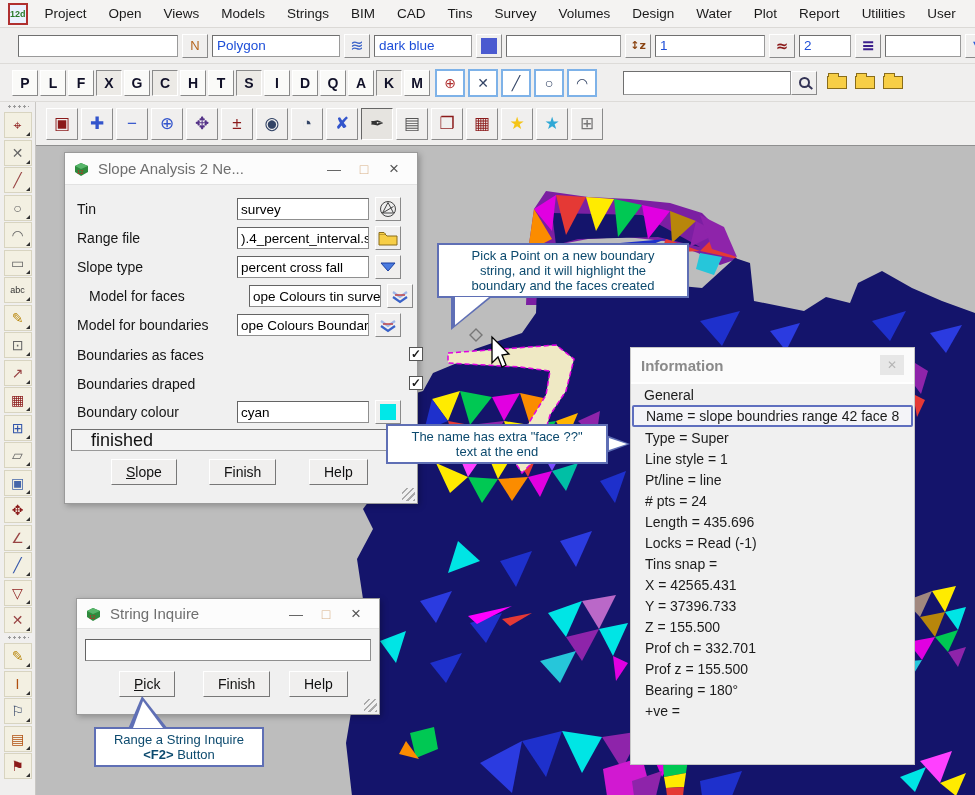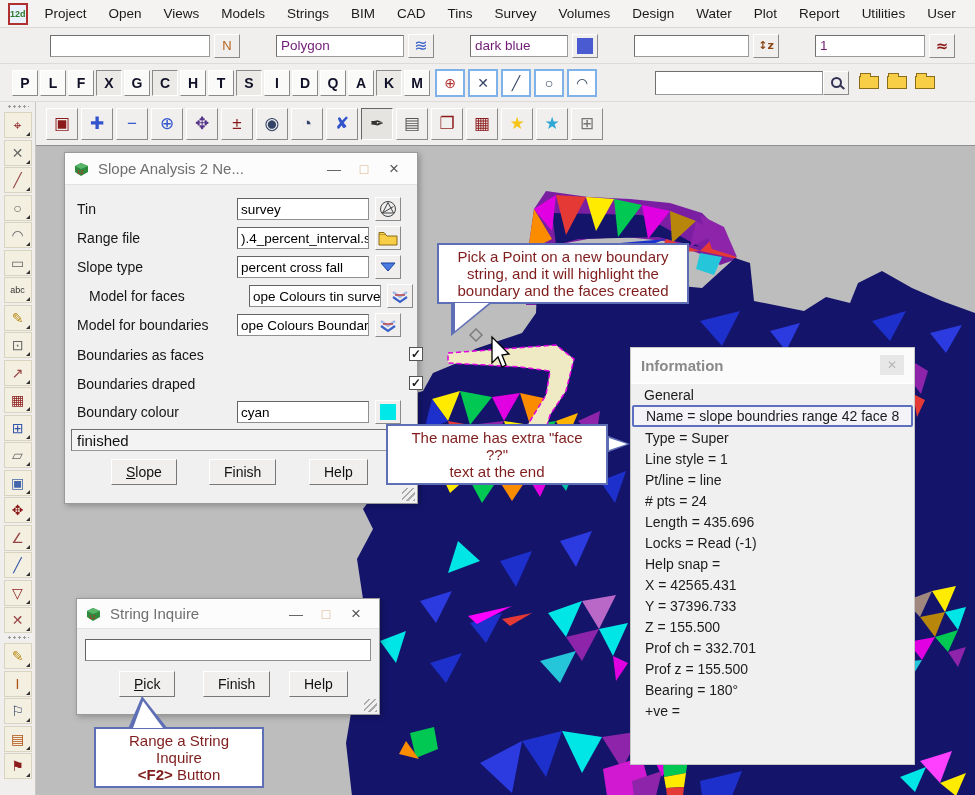--- a/index.html
+++ b/index.html
@@ -12,21 +12,21 @@
   #app-icon { width:22px; height:22px; margin:0 6px 0 8px; border:2px solid #B03030;
     background:#EAF2FF; display:flex; align-items:center; justify-content:center;
     font-size:9px; color:#2A7A2A; font-weight:bold;}
   .menu-item { padding:0 11px; font-size:13.5px; color:#1A1A1A; cursor:default; }
 
   #row2 { position:absolute; left:0; top:28px; width:975px; height:36px;
     background:#F0EFEE; border-bottom:1px solid #DDDBD8; display:flex; align-items:center; gap:4px;
     padding-left:10px; z-index:30;}
   .tb-input { height:22px; background:#fff; border:1px solid #9a9a9a;
     border-top-color:#6f6f6f; border-left-color:#6f6f6f; font-size:13.5px; padding:0 4px;
-    color:#701a75; font-family:"Liberation Sans",sans-serif;margin-left:32px;}
+    color:#1d4ed8; font-family:"Liberation Sans",sans-serif;}
   .tb-btn { height:24px; min-width:26px; background:#F0EFEE; border:1px solid;
     border-color:#FFFFFF #8A8A8A #8A8A8A #FFFFFF; display:flex; align-items:center;
     justify-content:center; font-size:13px; cursor:default; }
   .swatch { width:16px; height:16px; display:inline-block; }
   .vgrip { width:5px; height:24px; margin:0 2px;
     background-image:radial-gradient(#9a9a9a 1px, transparent 1.2px);
     background-size:5px 5px; }
 
   #row3 { position:absolute; left:0; top:64px; width:975px; height:38px;
     background:#F0EFEE; border-bottom:1px solid #DDDBD8; display:flex; align-items:center;
@@ -85,21 +85,21 @@
     border:1px solid #8f8f8f; border-top-color:#646464; border-left-color:#646464;
     font-size:13.5px; padding:0 3px; display:flex; align-items:center; white-space:nowrap; overflow:hidden;}
   .ficon { position:absolute; left:298px; width:26px; height:24px; background:#F0EFEE;
     border:1px solid; border-color:#FFFFFF #8A8A8A #8A8A8A #FFFFFF;
     display:flex; align-items:center; justify-content:center; cursor:default;}
   .chk { position:absolute; left:332px; width:14px; height:14px; background:#fff;
     border:1px solid #555; font-size:12px; line-height:12px; text-align:center;
     font-weight:bold; color:#1a1a1a; }
   .statusbar { position:absolute; left:6px; width:342px; height:22px; background:#F3F3F3;
     border:1px solid #999; border-top-color:#6f6f6f; border-left-color:#6f6f6f;
-    font-size:15px; display:flex; align-items:center; padding:0 5px; color:#111;}
+    font-size:18px; display:flex; align-items:center; padding:0 19px; color:#111;}
   .btn3d { position:absolute; height:26px; padding:0 14px; background:#F0EFEE;
     border:1px solid; border-color:#FFFFFF #777 #777 #FFFFFF; font-size:14px; color:#111;
     display:flex; align-items:center; justify-content:center; cursor:default;}
   .grip-corner { position:absolute; right:2px; bottom:2px; width:13px; height:13px;
     background:repeating-linear-gradient(135deg, transparent 0 3px, #AAA 3px 4.5px); }
 
   
   #info-panel { position:absolute; left:630px; top:347px; width:285px; height:418px;
     background:#F0F0F0; border:1px solid #C6C6C6; z-index:12; }
   #info-title { height:36px; background:#FBFBFB; display:flex; align-items:center;
@@ -108,21 +108,21 @@
   #info-close { width:24px; height:20px; background:#E7E7E7; color:#B5B5B5;
     font-size:12px; text-align:center; line-height:20px; cursor:default;}
   .info-row { height:21px; font-size:14px; color:#1C1C1C; padding-left:14px;
     display:flex; align-items:center; white-space:nowrap;}
   .info-row.section { padding-left:13px; }
   .info-row.hl { border:2px solid #5F6FBF; border-radius:2px; margin:0 1px; padding-left:12px;
     height:22px; background:#F4F4F8;}
 
   
   .callout { position:absolute; background:#FFFFFF; border:2px solid #5F6FB5;
-    font-size:15px; color:#7f1d1d; text-align:center; z-index:20; padding:3px 14px; }
+    font-size:13px; color:#0c4a6e; text-align:center; z-index:20; padding:3px 14px; }
   .tail-down { position:absolute; left:12px; bottom:-34px; width:0; height:0;
     border-top:34px solid #5F6FB5; border-right:42px solid transparent; }
   .tail-down::after { content:""; position:absolute; left:4px; top:-33px; width:0; height:0;
     border-top:28px solid #FFFFFF; border-right:34px solid transparent; }
   .tail-right { position:absolute; right:-24px; top:9px; width:0; height:0;
     border-left:24px solid #5F6FB5; border-top:9px solid transparent; border-bottom:9px solid transparent;}
   .tail-right::after { content:""; position:absolute; right:3px; top:-6px; width:0; height:0;
     border-left:18px solid #FFFFFF; border-top:6px solid transparent; border-bottom:6px solid transparent;}
   .tail-up { position:absolute; left:32px; top:-33px; width:0; height:0;
     border-bottom:33px solid #5F6FB5; border-left:14px solid transparent; border-right:26px solid transparent;}
@@ -499,21 +499,21 @@
       <div class="info-row">
         <span># pts = 24</span>
       </div>
       <div class="info-row">
         <span>Length = 435.696</span>
       </div>
       <div class="info-row">
         <span>Locks = Read (-1)</span>
       </div>
       <div class="info-row">
-        <span>Help snap =</span>
+        <span>Tins snap =</span>
       </div>
       <div class="info-row">
         <span>X = 42565.431</span>
       </div>
       <div class="info-row">
         <span>Y = 37396.733</span>
       </div>
       <div class="info-row">
         <span>Z = 155.500</span>
       </div>

